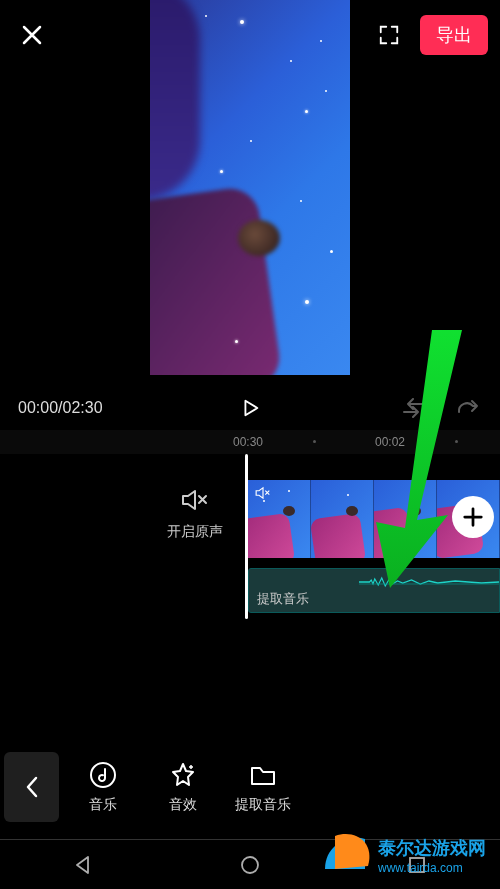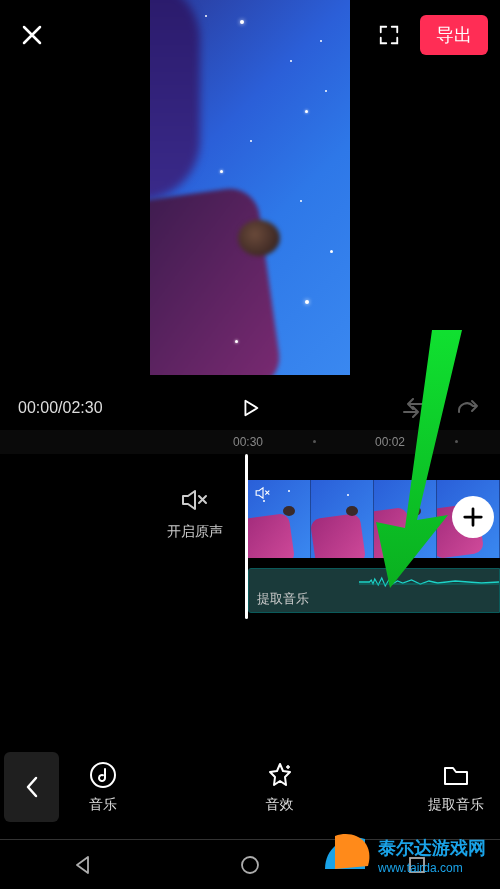--- a/index.html
+++ b/index.html
@@ -146,21 +146,21 @@
   
   .toolbar{
     position:absolute; bottom:55px; left:0; right:0; height:95px;
     display:flex; align-items:center; padding:0 4px;
     background:#000;
   }
   .back-btn{
     width:55px; height:70px; background:#1f1f1f; border-radius:6px;
     display:flex;align-items:center;justify-content:center;cursor:pointer; margin-right:4px;
   }
-  .tool-items{flex:1; display:flex; justify-content:space-between;}
+  .tool-items{flex:1; display:flex; justify-content:flex-start;}
   .tool{
     display:flex; flex-direction:column; align-items:center; gap:6px;
     cursor:pointer; width:80px;
   }
   .tool .ticon{width:30px;height:30px;display:flex;align-items:center;justify-content:center;}
   .tool .tlabel{font-size:14px;color:#ddd;}
 
   
   .navbar{
     position:absolute; bottom:0; left:0; right:0; height:50px;

